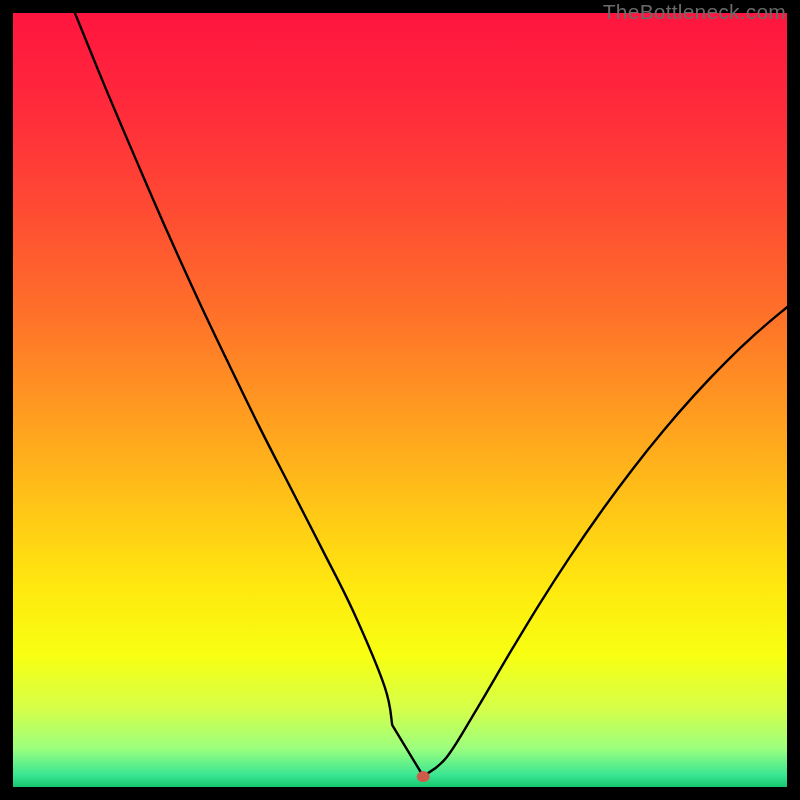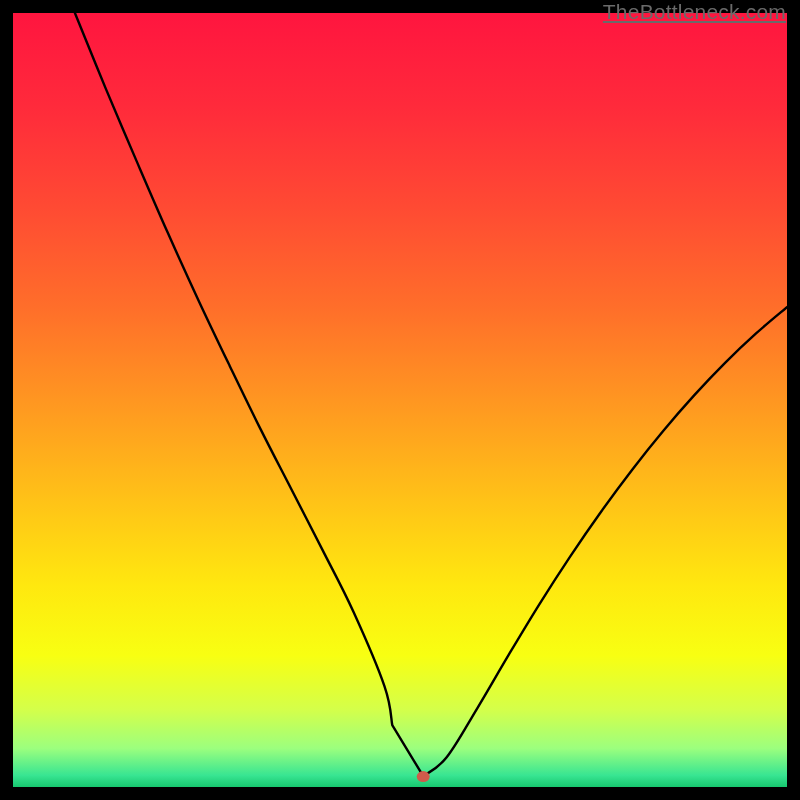--- a/index.html
+++ b/index.html
@@ -28,21 +28,20 @@
   }
   .attribution {
     position: absolute;
     top: 0px;
     right: 14px;
     color: #6a6a6a;
     font-size: 21px;
     font-weight: 500;
     letter-spacing: 0.2px;
     user-select: none;
-    text-decoration: underline;
   }
   svg { display: block; }
 </style>
 </head>
 <body>
 
 <div class="frame">
   <svg class="plot" viewBox="0 0 774 774">
     <defs>
       <linearGradient id="bg-grad" x1="0" y1="0" x2="0" y2="1">

